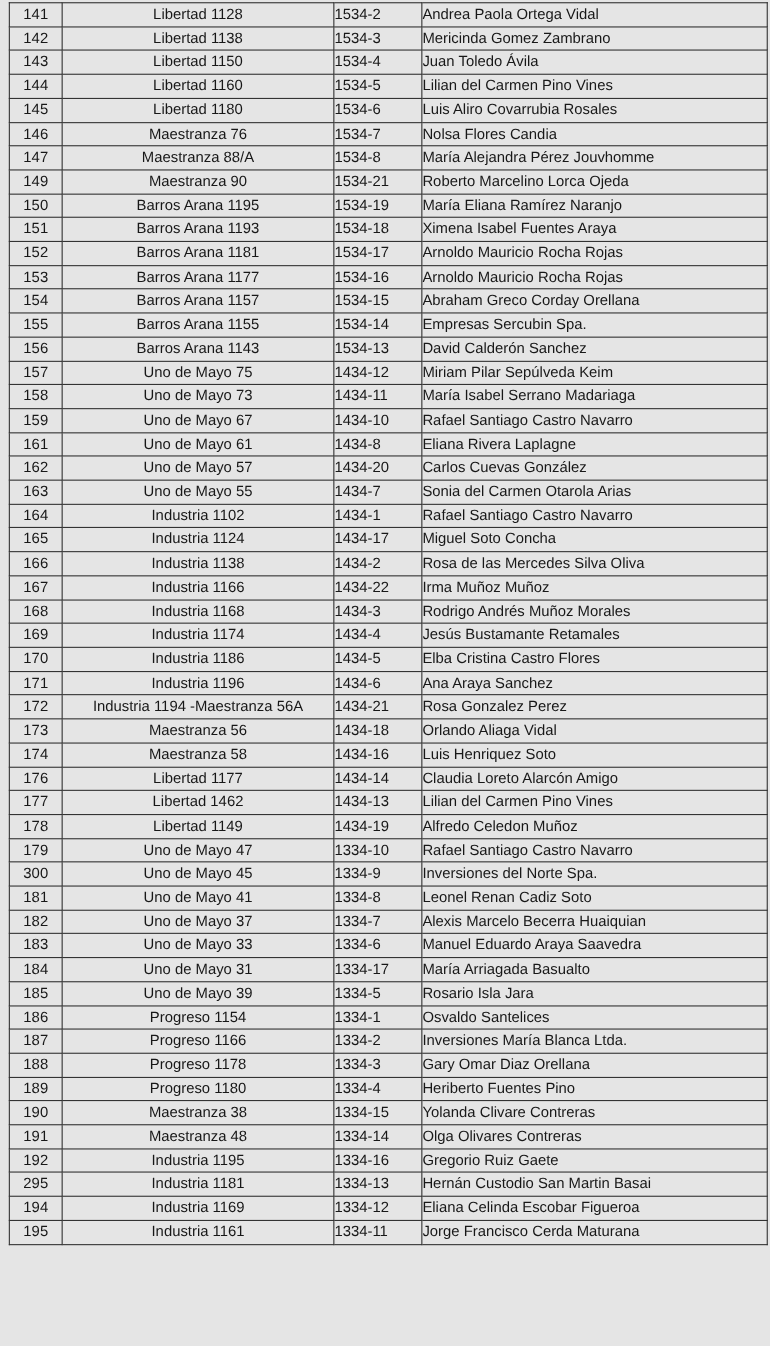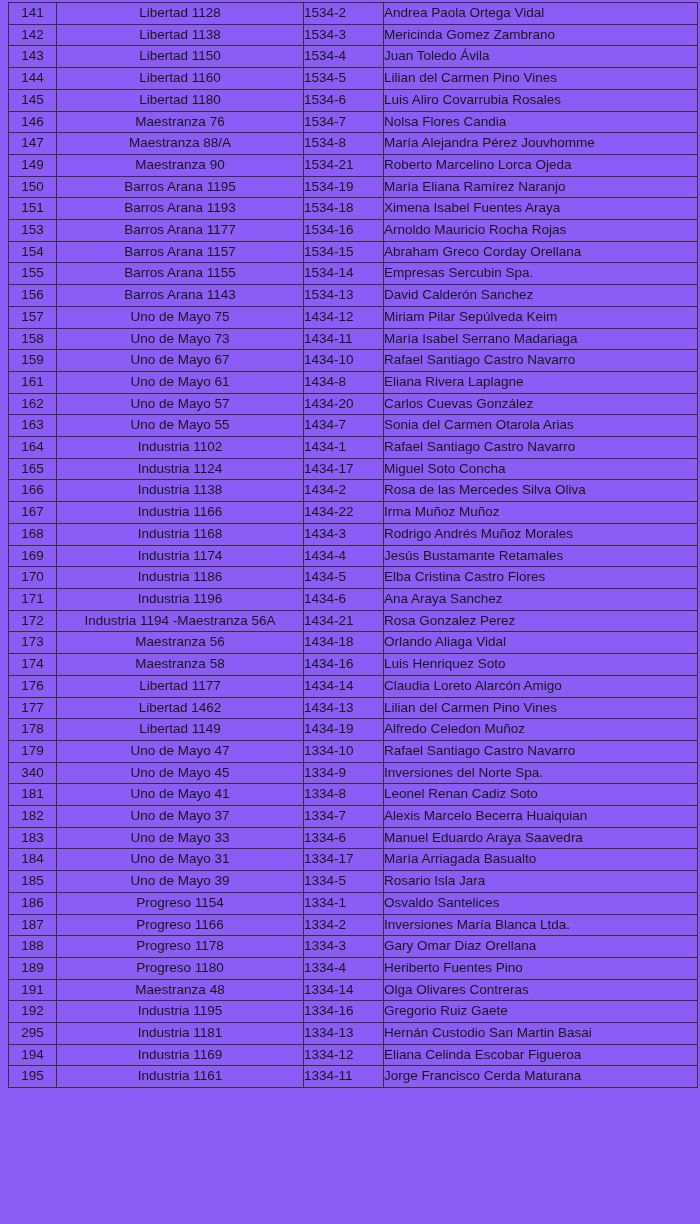--- a/index.html
+++ b/index.html
@@ -4,21 +4,21 @@
 <style>
   html, body {
     margin: 0;
     padding: 0;
     background: #ffffff;
   }
   .page {
     position: relative;
     width: 700px;
     height: 1224px;
-    background: #8b5cf6;
+    background: #e5e5e5;
     font-family: "Liberation Sans", sans-serif;
     overflow: hidden;
   }
   table.roll-table {
     position: absolute;
     left: 8px;
     top: 2px;
     width: 689px;
     border-collapse: collapse;
     table-layout: fixed;
@@ -105,20 +105,26 @@
           <td class="c2">1534-19</td>
           <td class="c3">María Eliana Ramírez Naranjo</td>
         </tr>
         <tr>
           <td class="c0">151</td>
           <td class="c1">Barros Arana 1193</td>
           <td class="c2">1534-18</td>
           <td class="c3">Ximena Isabel Fuentes Araya</td>
         </tr>
         <tr>
+          <td class="c0">152</td>
+          <td class="c1">Barros Arana 1181</td>
+          <td class="c2">1534-17</td>
+          <td class="c3">Arnoldo Mauricio Rocha Rojas</td>
+        </tr>
+        <tr>
           <td class="c0">153</td>
           <td class="c1">Barros Arana 1177</td>
           <td class="c2">1534-16</td>
           <td class="c3">Arnoldo Mauricio Rocha Rojas</td>
         </tr>
         <tr>
           <td class="c0">154</td>
           <td class="c1">Barros Arana 1157</td>
           <td class="c2">1534-15</td>
           <td class="c3">Abraham Greco Corday Orellana</td>
@@ -255,21 +261,21 @@
           <td class="c2">1434-19</td>
           <td class="c3">Alfredo Celedon Muñoz</td>
         </tr>
         <tr>
           <td class="c0">179</td>
           <td class="c1">Uno de Mayo 47</td>
           <td class="c2">1334-10</td>
           <td class="c3">Rafael Santiago Castro Navarro</td>
         </tr>
         <tr>
-          <td class="c0">340</td>
+          <td class="c0">300</td>
           <td class="c1">Uno de Mayo 45</td>
           <td class="c2">1334-9</td>
           <td class="c3">Inversiones del Norte Spa.</td>
         </tr>
         <tr>
           <td class="c0">181</td>
           <td class="c1">Uno de Mayo 41</td>
           <td class="c2">1334-8</td>
           <td class="c3">Leonel Renan Cadiz Soto</td>
         </tr>
@@ -313,20 +319,26 @@
           <td class="c0">188</td>
           <td class="c1">Progreso 1178</td>
           <td class="c2">1334-3</td>
           <td class="c3">Gary Omar Diaz Orellana</td>
         </tr>
         <tr>
           <td class="c0">189</td>
           <td class="c1">Progreso 1180</td>
           <td class="c2">1334-4</td>
           <td class="c3">Heriberto Fuentes Pino</td>
+        </tr>
+        <tr>
+          <td class="c0">190</td>
+          <td class="c1">Maestranza 38</td>
+          <td class="c2">1334-15</td>
+          <td class="c3">Yolanda Clivare Contreras</td>
         </tr>
         <tr>
           <td class="c0">191</td>
           <td class="c1">Maestranza 48</td>
           <td class="c2">1334-14</td>
           <td class="c3">Olga Olivares Contreras</td>
         </tr>
         <tr>
           <td class="c0">192</td>
           <td class="c1">Industria 1195</td>

